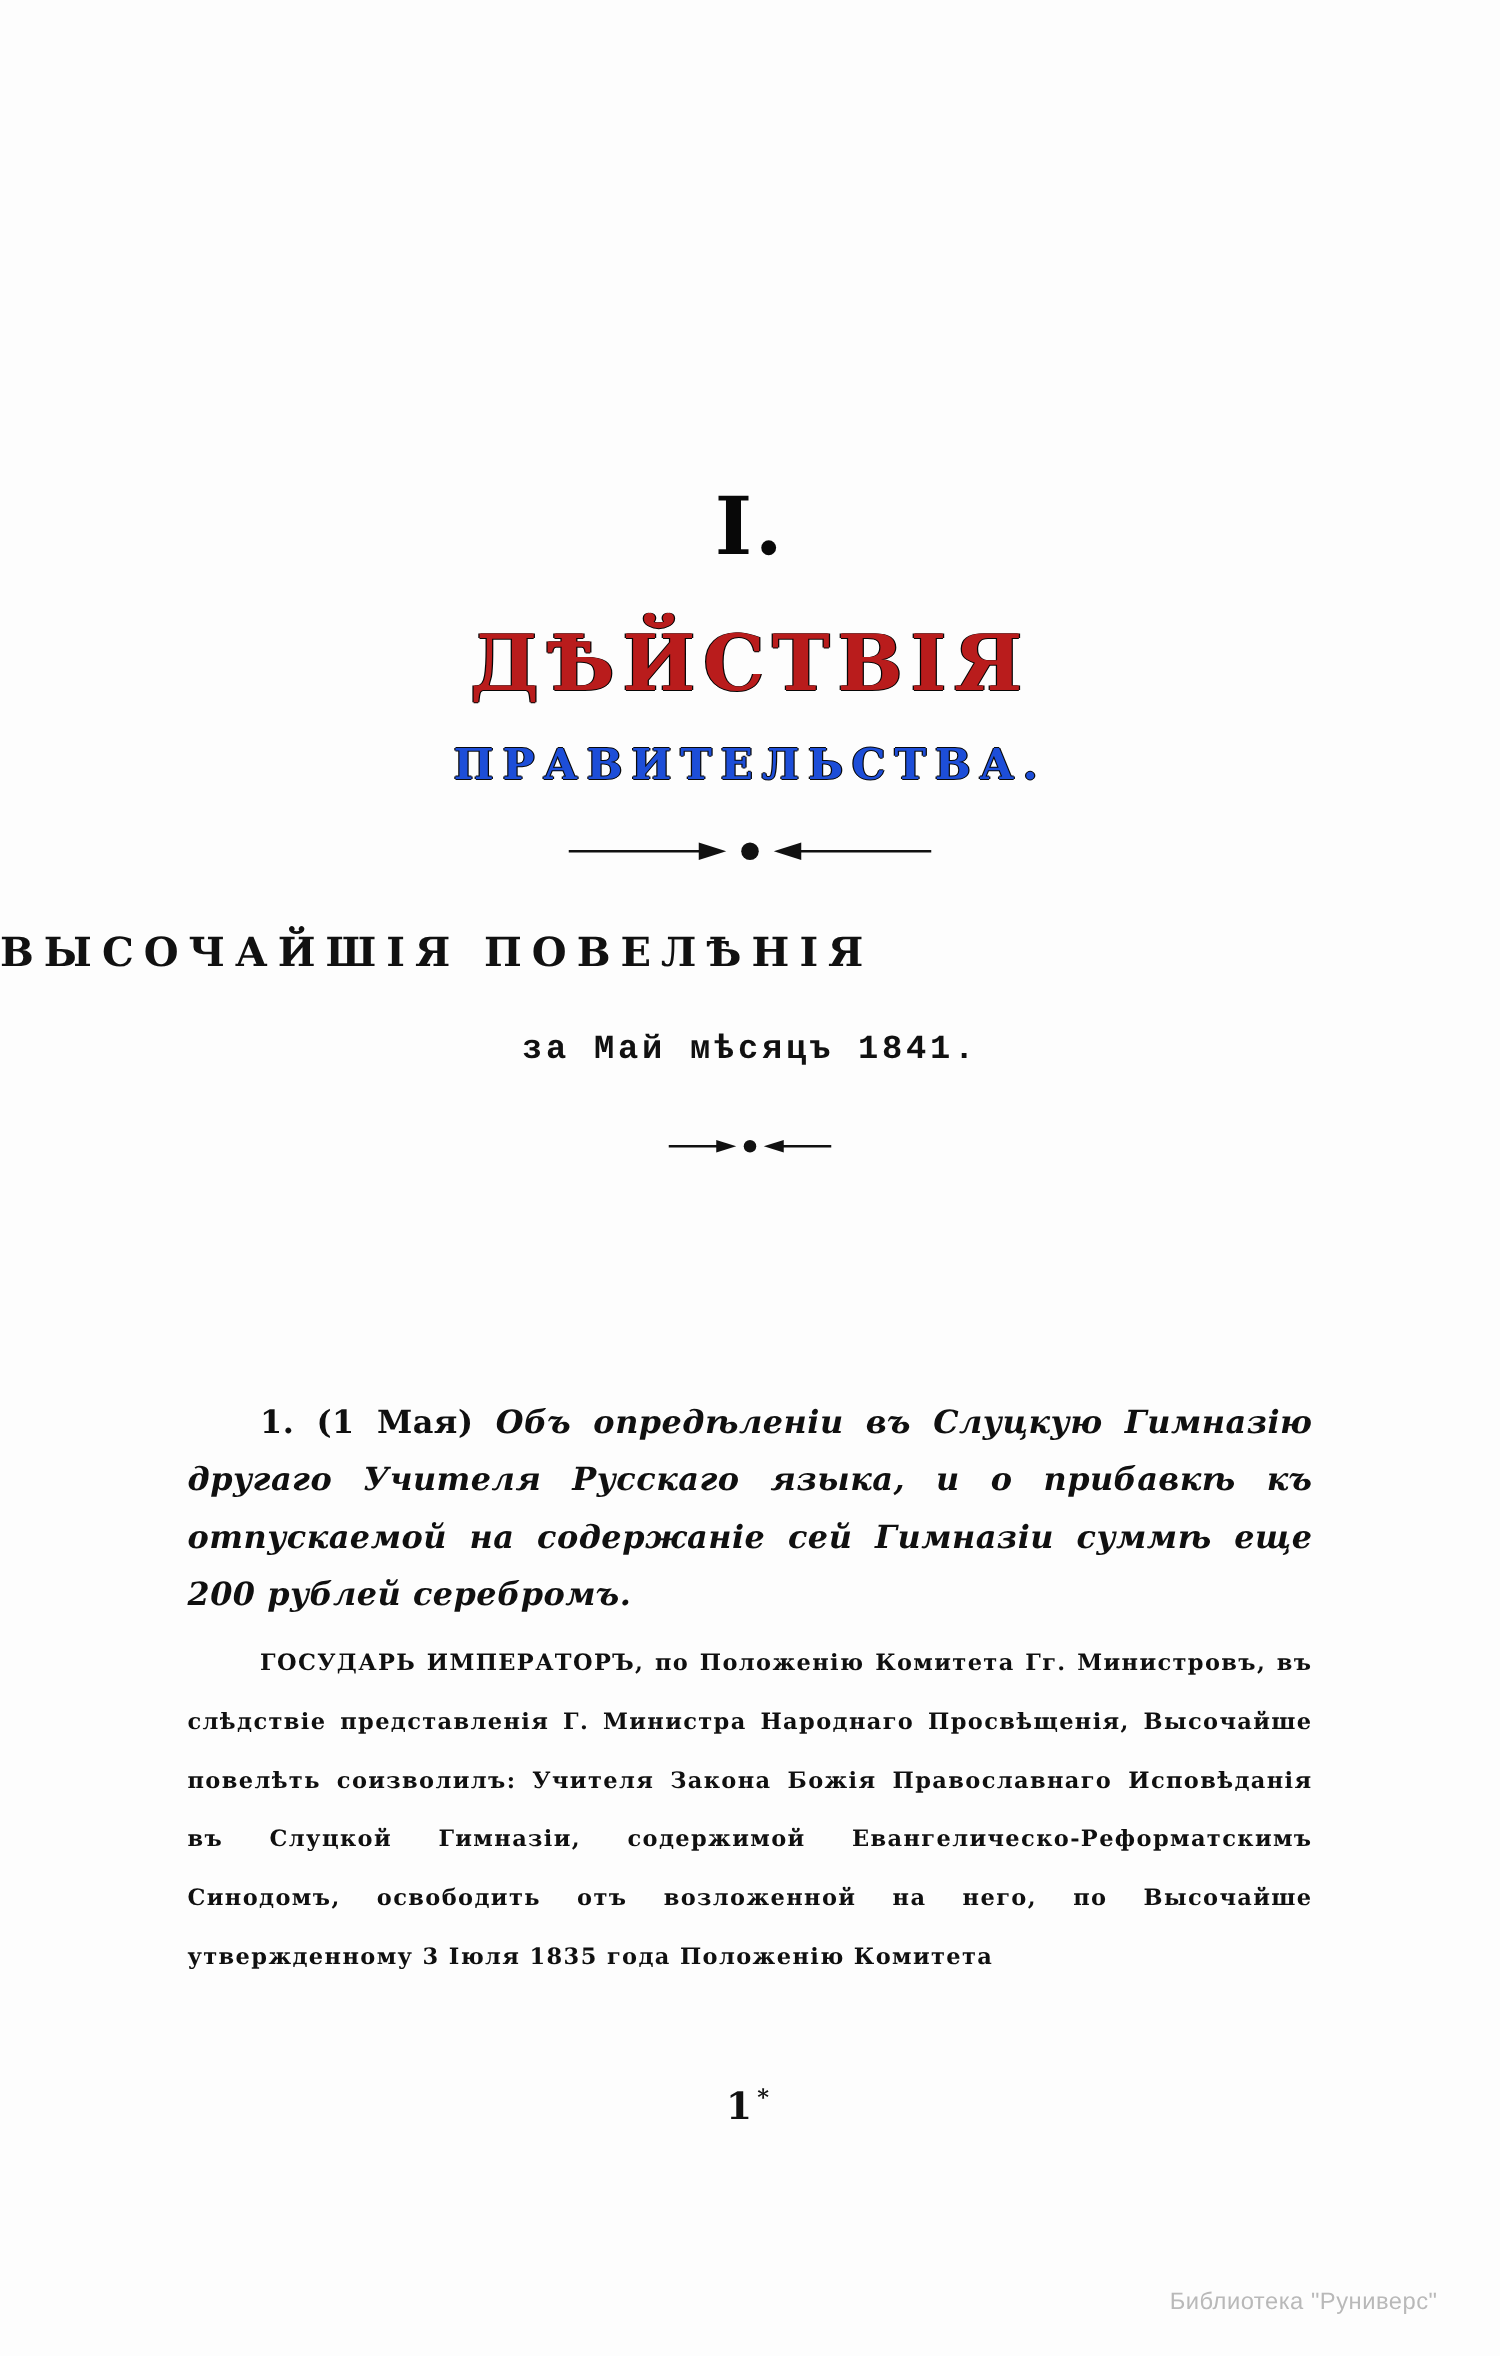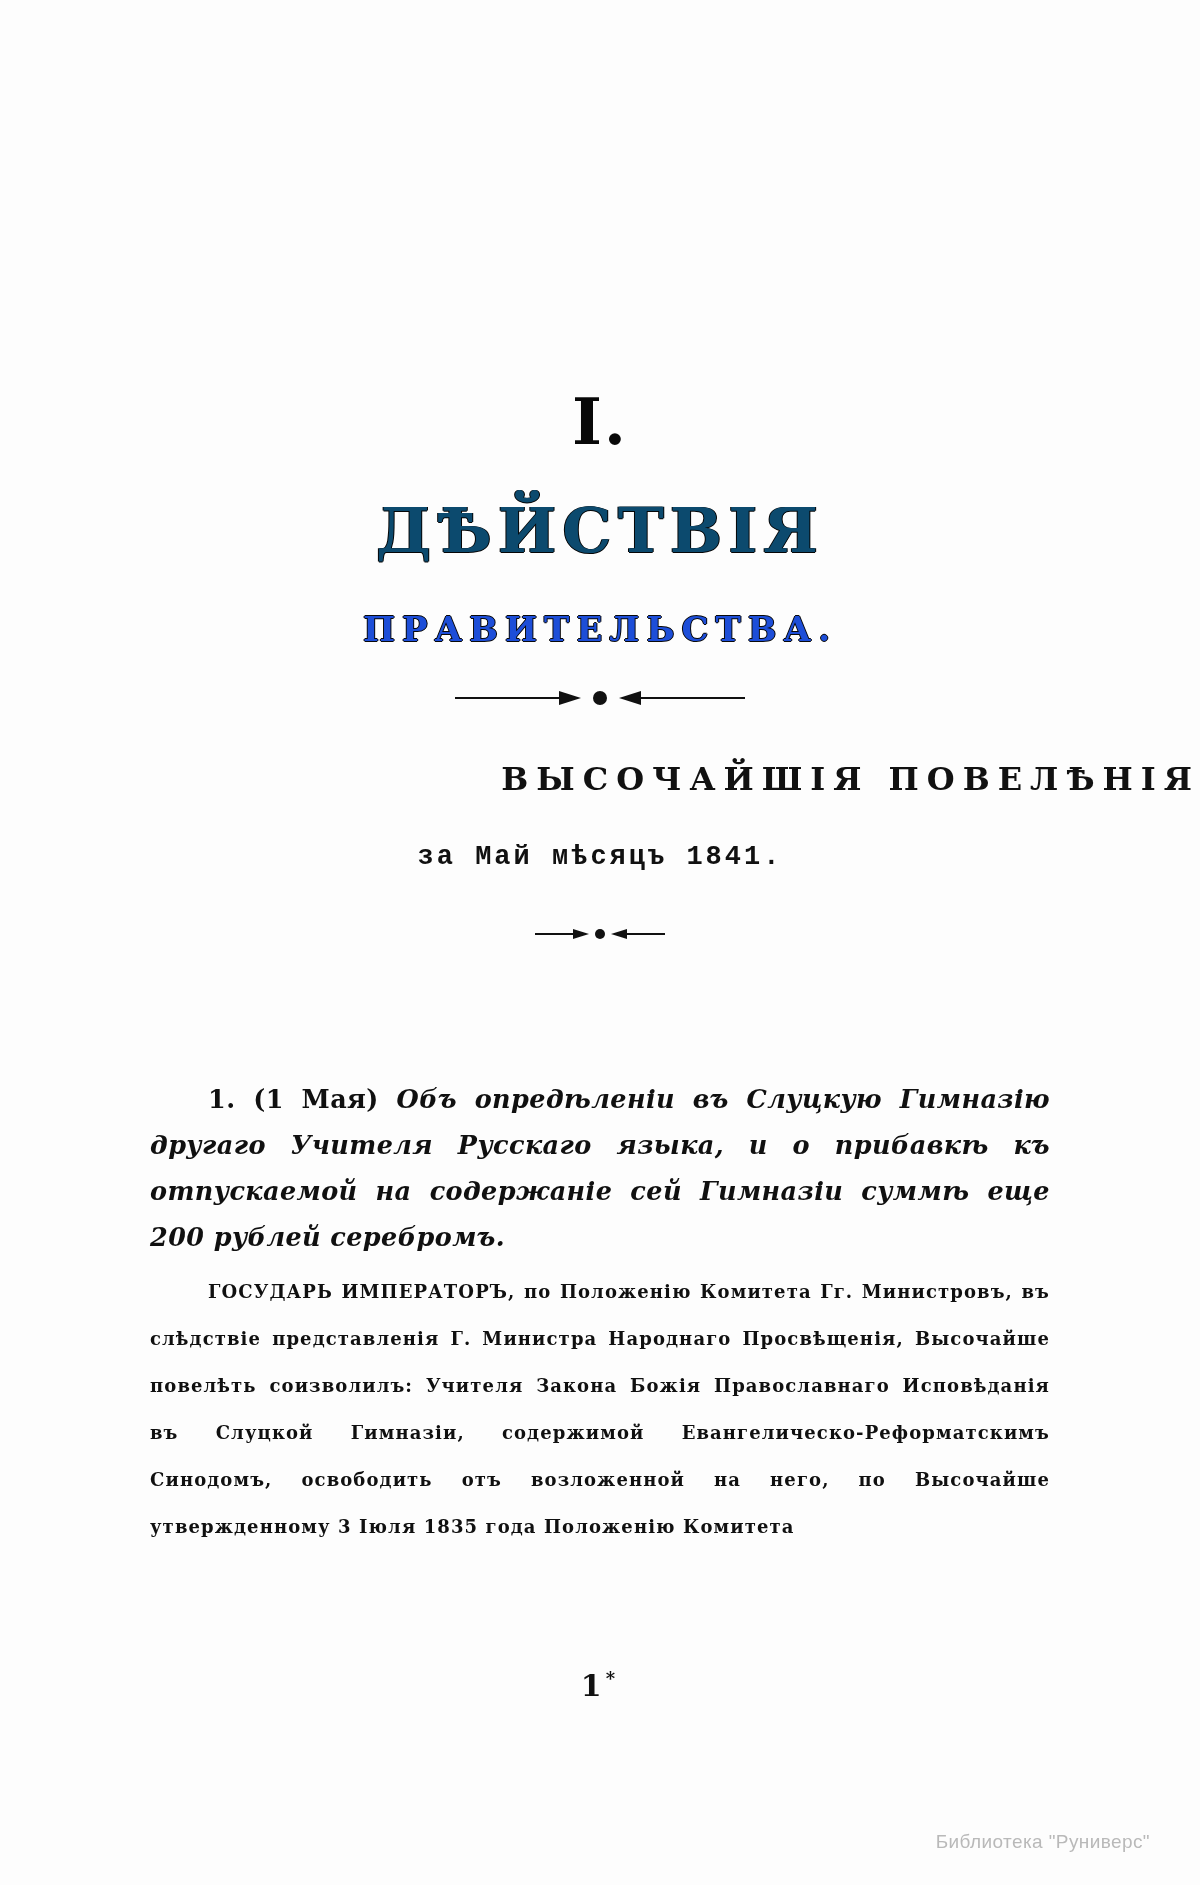--- a/index.html
+++ b/index.html
@@ -42,23 +42,23 @@
     color: #080808;
     margin-bottom: 44px;
   }
 
   .title-main {
     font-family: "DejaVu Serif", serif;
     font-weight: 700;
     font-size: 62px;
     letter-spacing: 6px;
     line-height: 1.05;
-    color: #0c4a6e;
+    color: #b91c1c;
     text-shadow: 1px 0 0 #060606, -1px 0 0 #060606, 0 1px 0 #060606;
-    margin-bottom: 49px;
+    margin-bottom: 32px;
   }
 
   .title-sub {
     font-family: "DejaVu Serif", serif;
     font-weight: 700;
     font-size: 34px;
     letter-spacing: 7px;
     line-height: 1.05;
     color: #1d4ed8;
     text-shadow: 1px 0 0 #0a0a0a, -1px 0 0 #0a0a0a, 0 1px 0 #0a0a0a, 0 -1px 0 #0a0a0a;
@@ -106,38 +106,38 @@
   .ornament.small .tri-l { left: 38px; border-left: 16px solid #111; border-top-width: 5px; border-bottom-width: 5px; top: 5px;}
   .ornament.small .tri-r { right: 38px; border-right: 16px solid #111; border-top-width: 5px; border-bottom-width: 5px; top: 5px;}
   .ornament.small .dot { width: 10px; height: 10px; margin-left: -5px; top: 5px; }
 
   
   .section-title {
     font-family: "DejaVu Serif", serif;
     font-weight: 700;
     font-size: 32px;
     letter-spacing: 8px;
-    text-align: right;
+    text-align: left;
     margin-top: 52px;
     color: #111;
   }
   .section-date {
     font-family: Liberation Mono, monospace;
     font-weight: 700;
     font-size: 27px;
     letter-spacing: 3px;
     text-align: center;
     margin-top: 44px;
     color: #111;
   }
 
   
   .body-wrap {
     position: absolute;
-    top: 1076px;
+    top: 1115px;
     left: 150px;
     width: 900px;
   }
 
   p.para {
     margin: 0;
     font-family: "DejaVu Serif", serif;
     font-size: 25.5px;
     line-height: 46px;
     text-align: justify;

